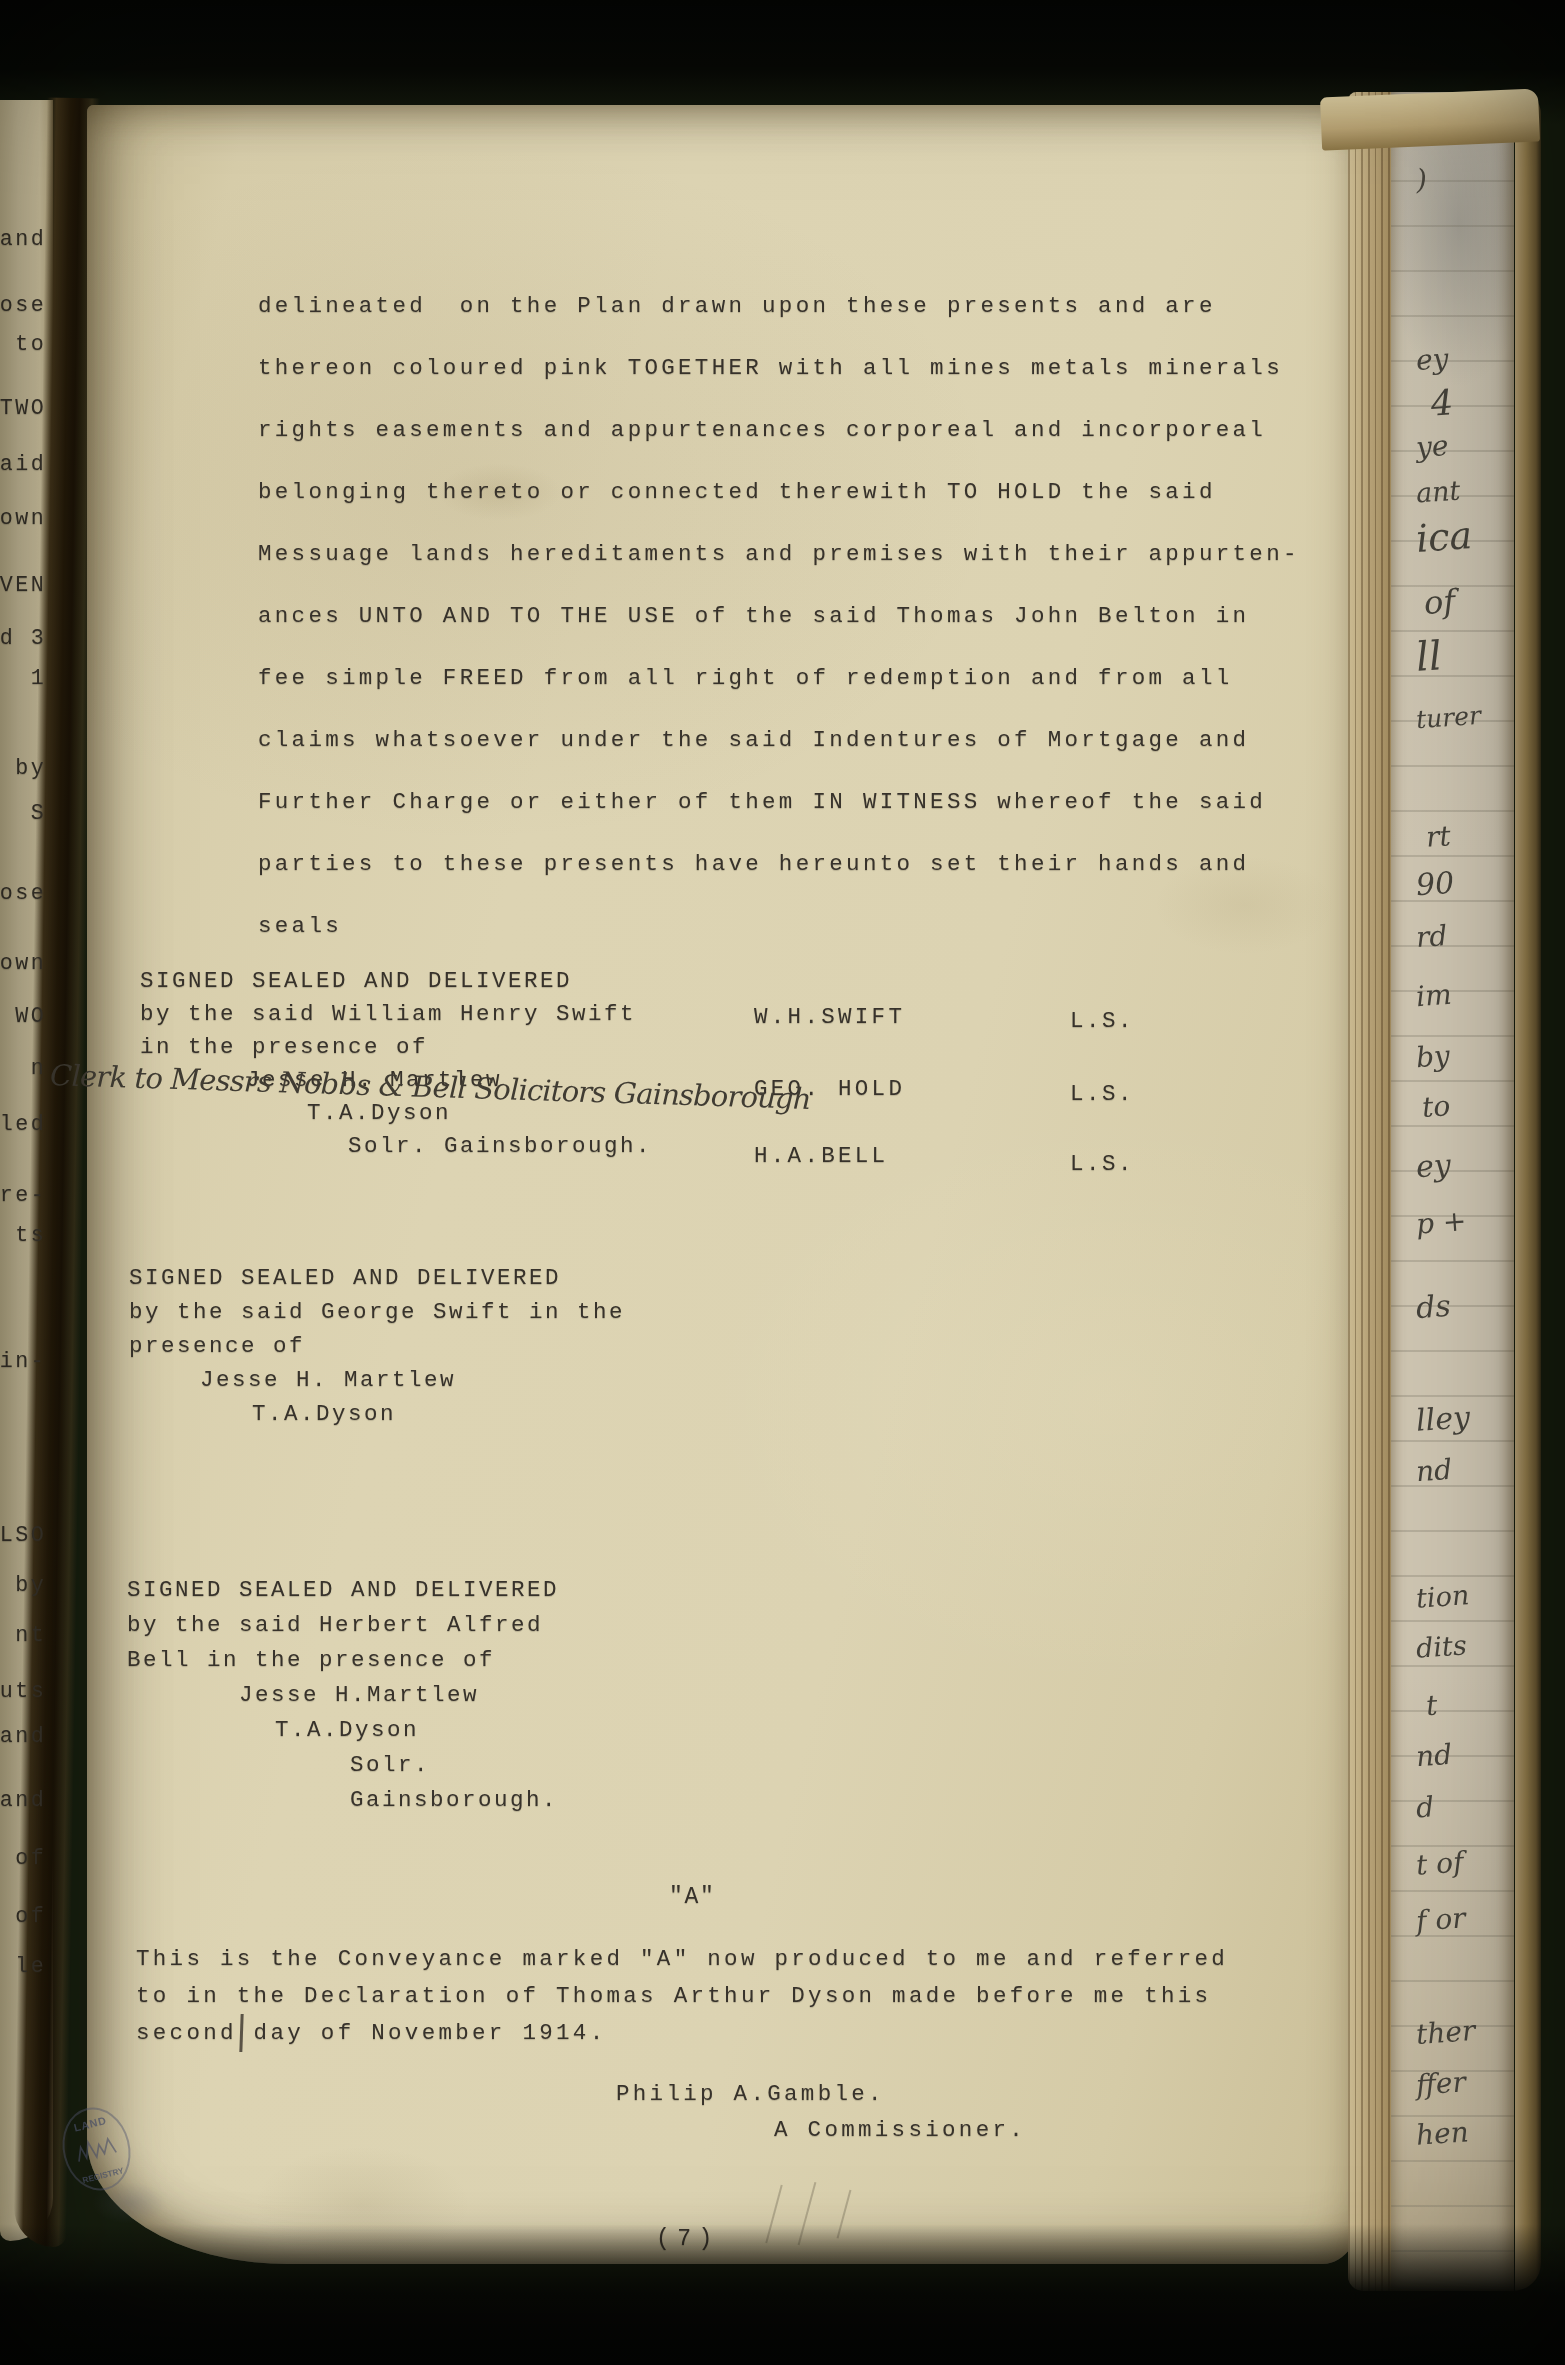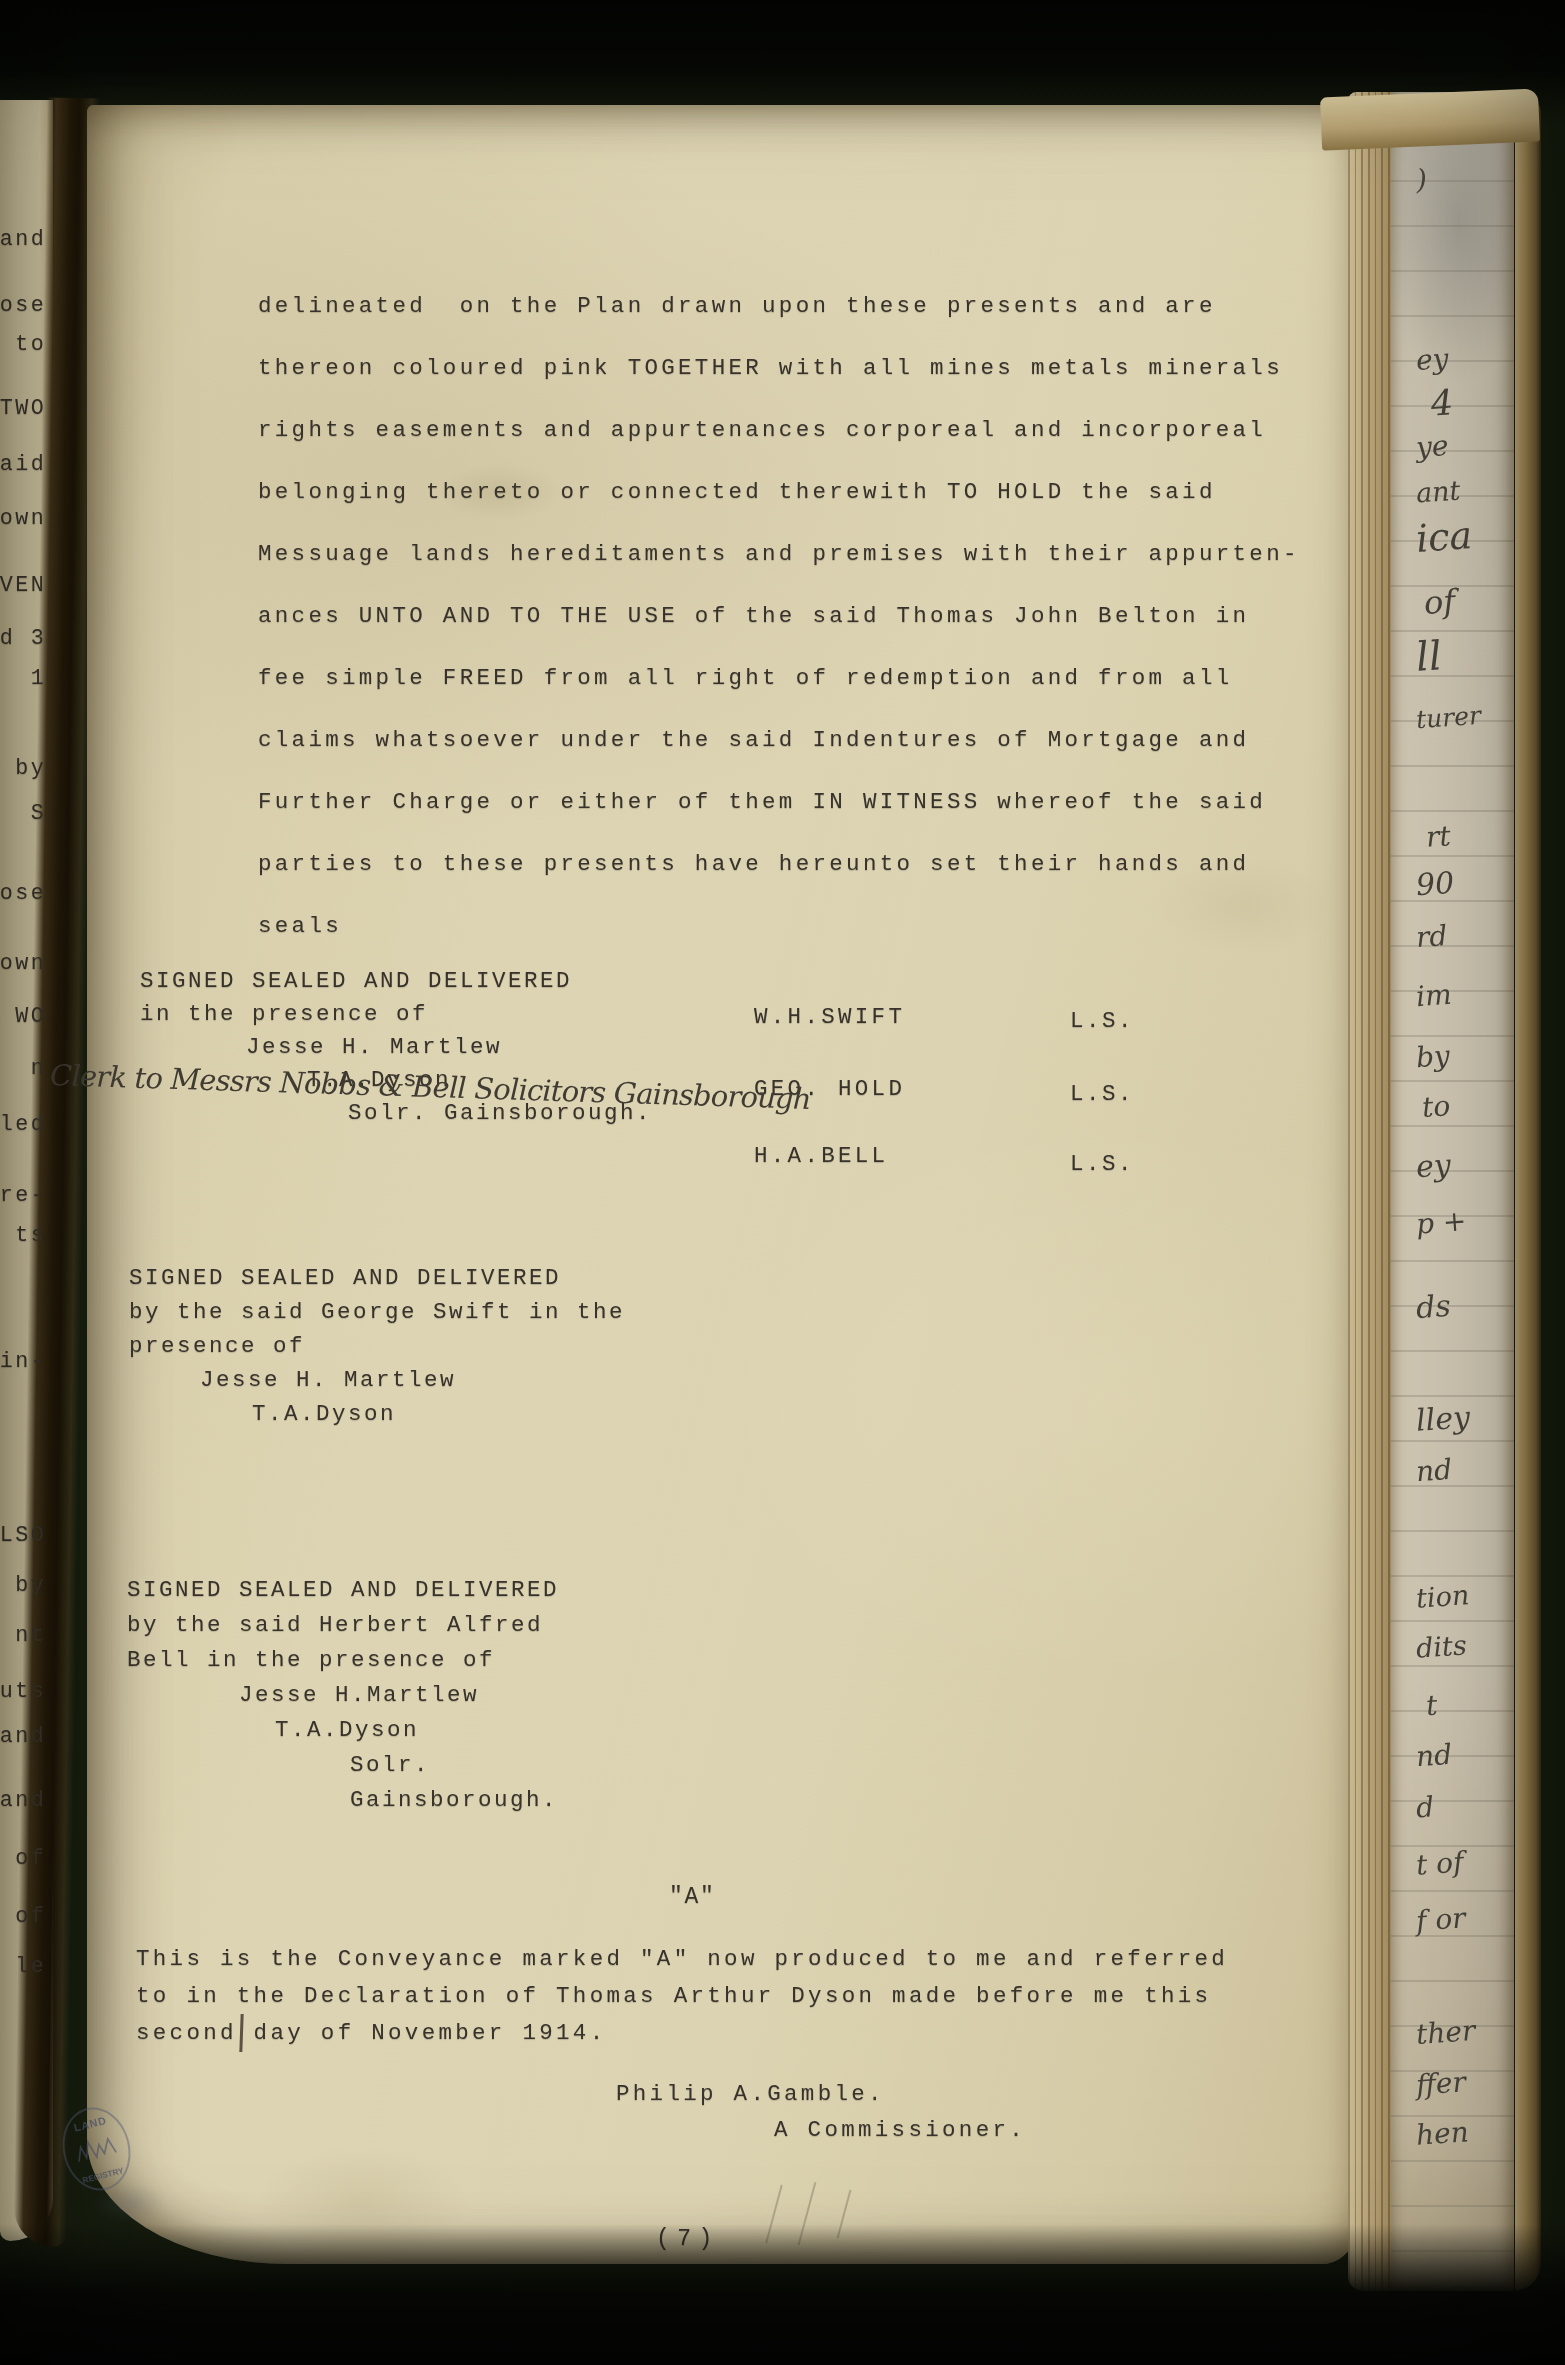--- a/index.html
+++ b/index.html
@@ -115,21 +115,21 @@
     <div class="edge-a"></div>
     <div class="edge-b"></div>
     <div class="edge-c"></div>
   </div>
   <div class="top-edges"></div>
 
   <div class="content">
 
     <div class="para ink pre"><div>delineated  on the Plan drawn upon these presents and are</div><div>thereon coloured pink TOGETHER with all mines metals minerals</div><div>rights easements and appurtenances corporeal and incorporeal</div><div>belonging thereto or connected therewith TO HOLD the said</div><div>Messuage lands hereditaments and premises with their appurten-</div><div>ances UNTO AND TO THE USE of the said Thomas John Belton in</div><div>fee simple FREED from all right of redemption and from all</div><div>claims whatsoever under the said Indentures of Mortgage and</div><div>Further Charge or either of them IN WITNESS whereof the said</div><div>parties to these presents have hereunto set their hands and</div><div>seals</div></div>
 
-    <div class="sb sb1 ink pre"><div style="padding-left: 0px;">SIGNED SEALED AND DELIVERED</div><div style="padding-left: 0px;">in the presence of</div><div style="padding-left: 106px;">Jesse H. Martlew</div><div style="padding-left: 167px;">T.A.Dyson</div><div style="padding-left: 208px;">Solr. Gainsborough.</div></div>
+    <div class="sb sb1 ink pre"><div style="padding-left: 0px;">SIGNED SEALED AND DELIVERED</div><div style="padding-left: 0px;">by the said William Henry Swift</div><div style="padding-left: 0px;">in the presence of</div><div style="padding-left: 106px;">Jesse H. Martlew</div><div style="padding-left: 167px;">T.A.Dyson</div><div style="padding-left: 208px;">Solr. Gainsborough.</div></div>
 
     <div class="names abs-items ink">
         <div style="top: 1004px;">W.H.SWIFT</div>
         <div style="top: 1076px;">GEO. HOLD</div>
         <div style="top: 1143px;">H.A.BELL</div>
       </div>
     <div class="seals abs-items ink">
         <div style="top: 1008px;">L.S.</div>
         <div style="top: 1081px;">L.S.</div>
         <div style="top: 1151px;">L.S.</div>

